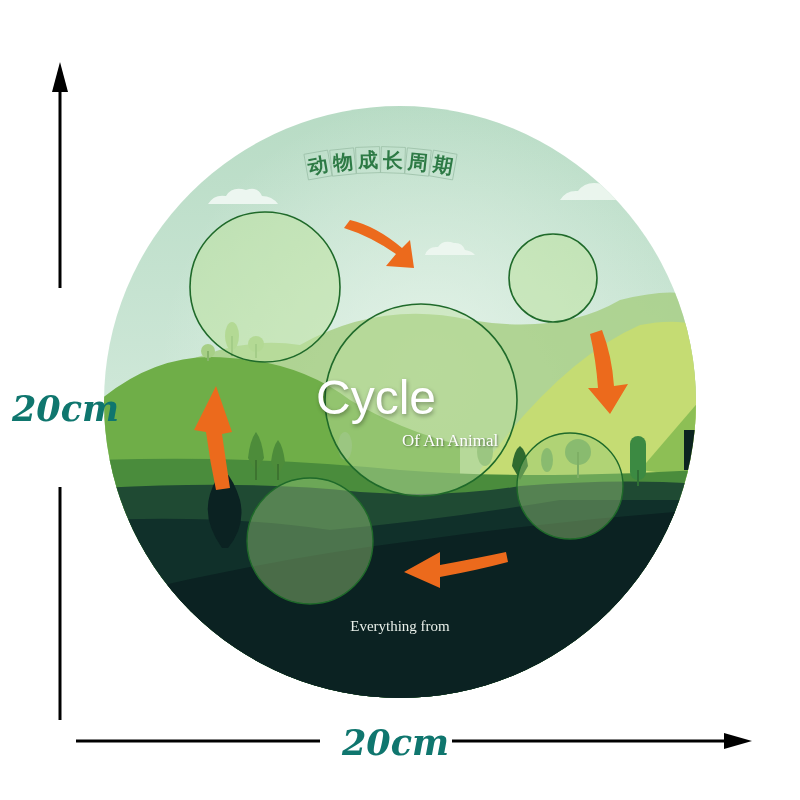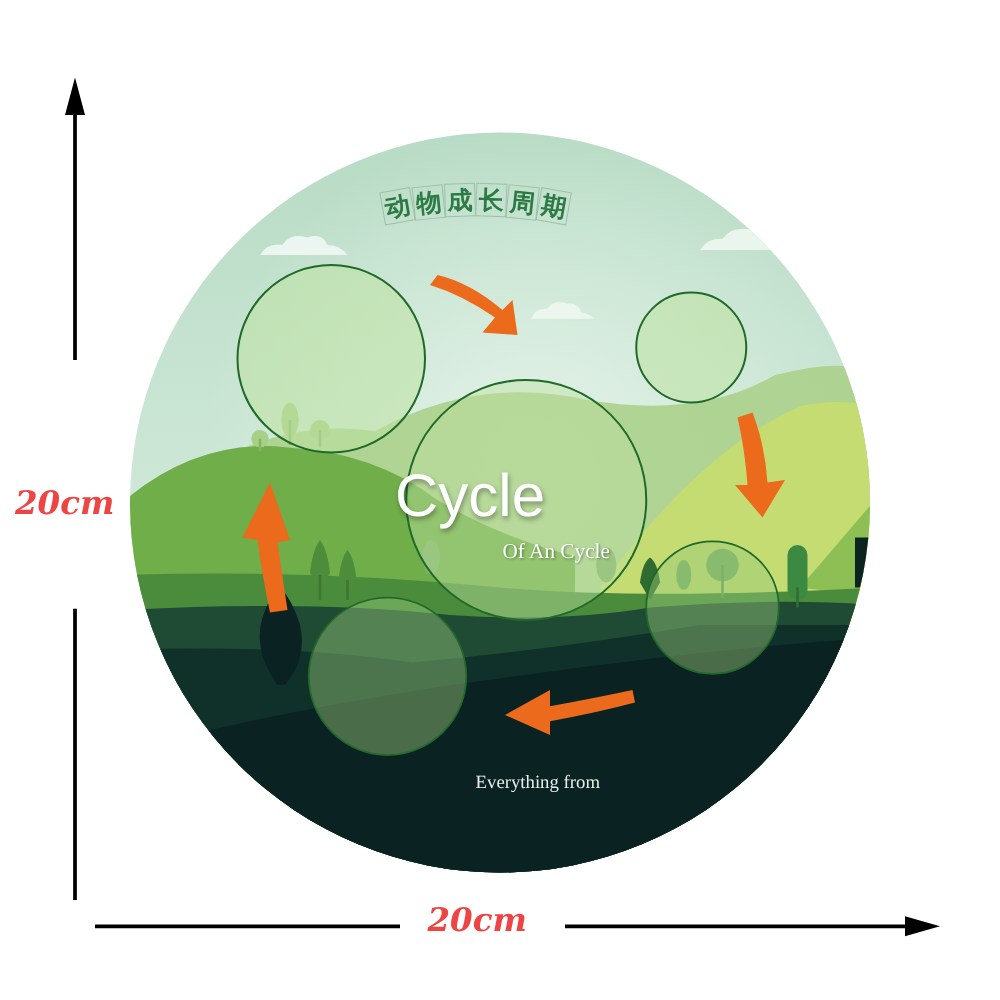--- a/index.html
+++ b/index.html
@@ -1,25 +1,25 @@
 <!DOCTYPE html>
 <html><head>
 <meta charset="utf-8">
 <style>
   html, body { margin: 0; padding: 0; background: #ffffff; }
   body { width: 800px; height: 800px; position: relative; overflow: hidden; font-family: "DejaVu Serif", serif; }
   .stage { position: absolute; left: 0; top: 0; width: 800px; height: 800px; }
-  .dim-label { position: absolute; font-family: "DejaVu Serif", serif; font-style: italic; font-weight: bold; font-size: 26px; color: #ef4444; letter-spacing: 0px; }
+  .dim-label { position: absolute; font-family: "DejaVu Serif", serif; font-style: italic; font-weight: bold; font-size: 35px; color: #0f766e; letter-spacing: 0px; }
   .dim-left { left: 12px; top: 388px; }
   .dim-bottom { left: 342px; top: 722px; }
   .overlay-text { position: absolute; color: #fff; text-align: center; }
   .life { left: 370px; top: 330px; font-family: "Liberation Serif", serif; font-size: 52px; line-height: 52px; text-shadow: 1px 2px 3px rgba(0,0,0,0.35); }
   .cycle { left: 316px; top: 362px; font-family: Liberation Sans, sans-serif; font-size: 48px; line-height: 72px; text-shadow: 1px 2px 4px rgba(0,0,0,0.35); }
   .subtitle { left: 402px; top: 432px; font-family: "Liberation Serif", serif; font-size: 17px; line-height: 18px; text-shadow: 1px 1px 2px rgba(0,0,0,0.4); }
-  .tagline { left: 320px; top: 616px; width: 160px; font-family: "Liberation Serif", serif; font-size: 15px; line-height: 20px; color: #e8efe9; text-align: right; }
+  .tagline { left: 320px; top: 616px; width: 160px; font-family: "Liberation Serif", serif; font-size: 15px; line-height: 20px; color: #e8efe9; }
 </style>
 </head>
 <body>
 
 <div class="stage">
   <svg width="800" height="800" viewBox="0 0 800 800" xmlns="http://www.w3.org/2000/svg">
     <defs>
       <clipPath id="disc">
         <circle cx="400" cy="402" r="296"></circle>
       </clipPath>
@@ -148,20 +148,20 @@
         <text x="343" y="169" font-size="20" font-weight="bold" fill="#2d7a45" text-anchor="middle" transform="rotate(-6 343 162)" font-family="DejaVu Sans, sans-serif">物</text>
         <text x="368" y="167" font-size="20" font-weight="bold" fill="#2d7a45" text-anchor="middle" transform="rotate(-2 368 160)" font-family="DejaVu Sans, sans-serif">成</text>
         <text x="393" y="167" font-size="20" font-weight="bold" fill="#2d7a45" text-anchor="middle" transform="rotate(2 393 160)" font-family="DejaVu Sans, sans-serif">长</text>
         <text x="418" y="169" font-size="20" font-weight="bold" fill="#2d7a45" text-anchor="middle" transform="rotate(6 418 162)" font-family="DejaVu Sans, sans-serif">周</text>
         <text x="443" y="172" font-size="20" font-weight="bold" fill="#2d7a45" text-anchor="middle" transform="rotate(10 443 165)" font-family="DejaVu Sans, sans-serif">期</text>
       </g>
     </g>
   </svg>
 
   <div class="overlay-text cycle">Cycle</div>
-  <div class="overlay-text subtitle">Of An Cycle</div>
+  <div class="overlay-text subtitle">Of An Animal</div>
   <div class="overlay-text tagline">
     <div>Everything from</div>
   </div>
 
   <div class="dim-label dim-left">20cm</div>
   <div class="dim-label dim-bottom">20cm</div>
 </div>
 
 </body></html>

